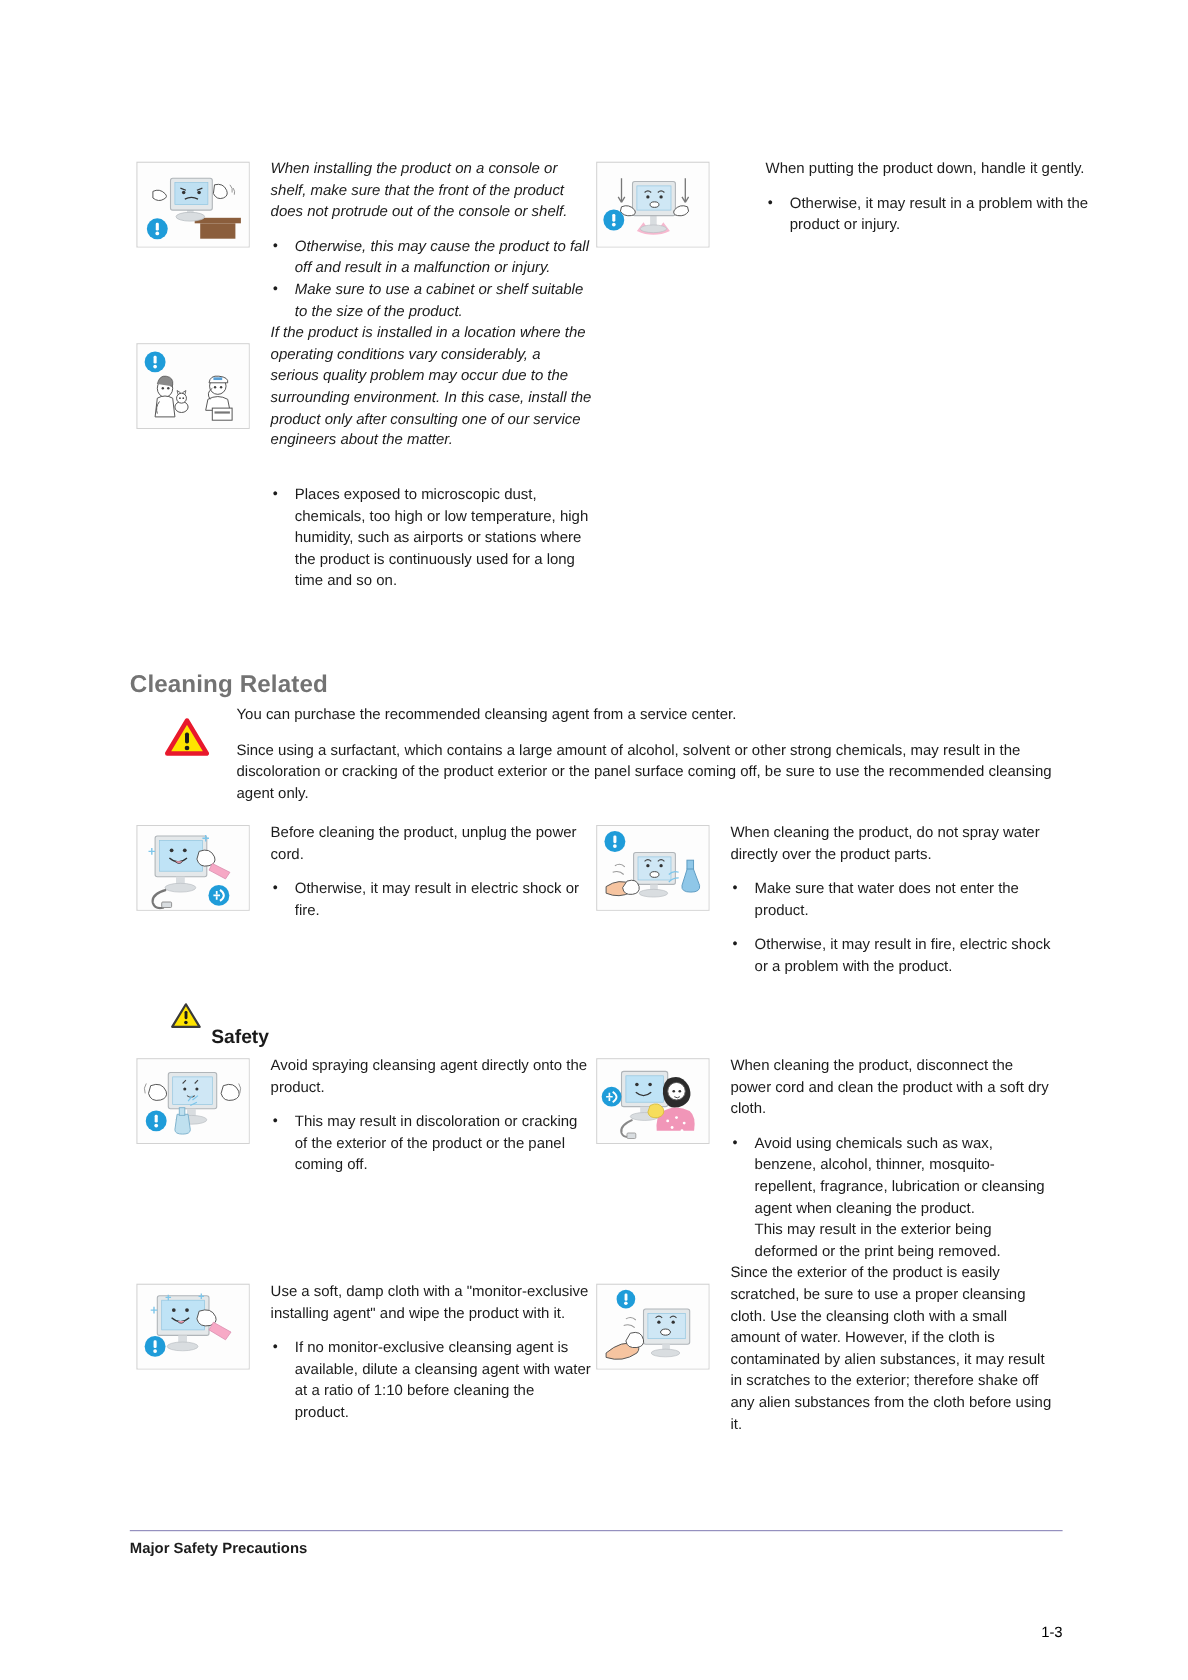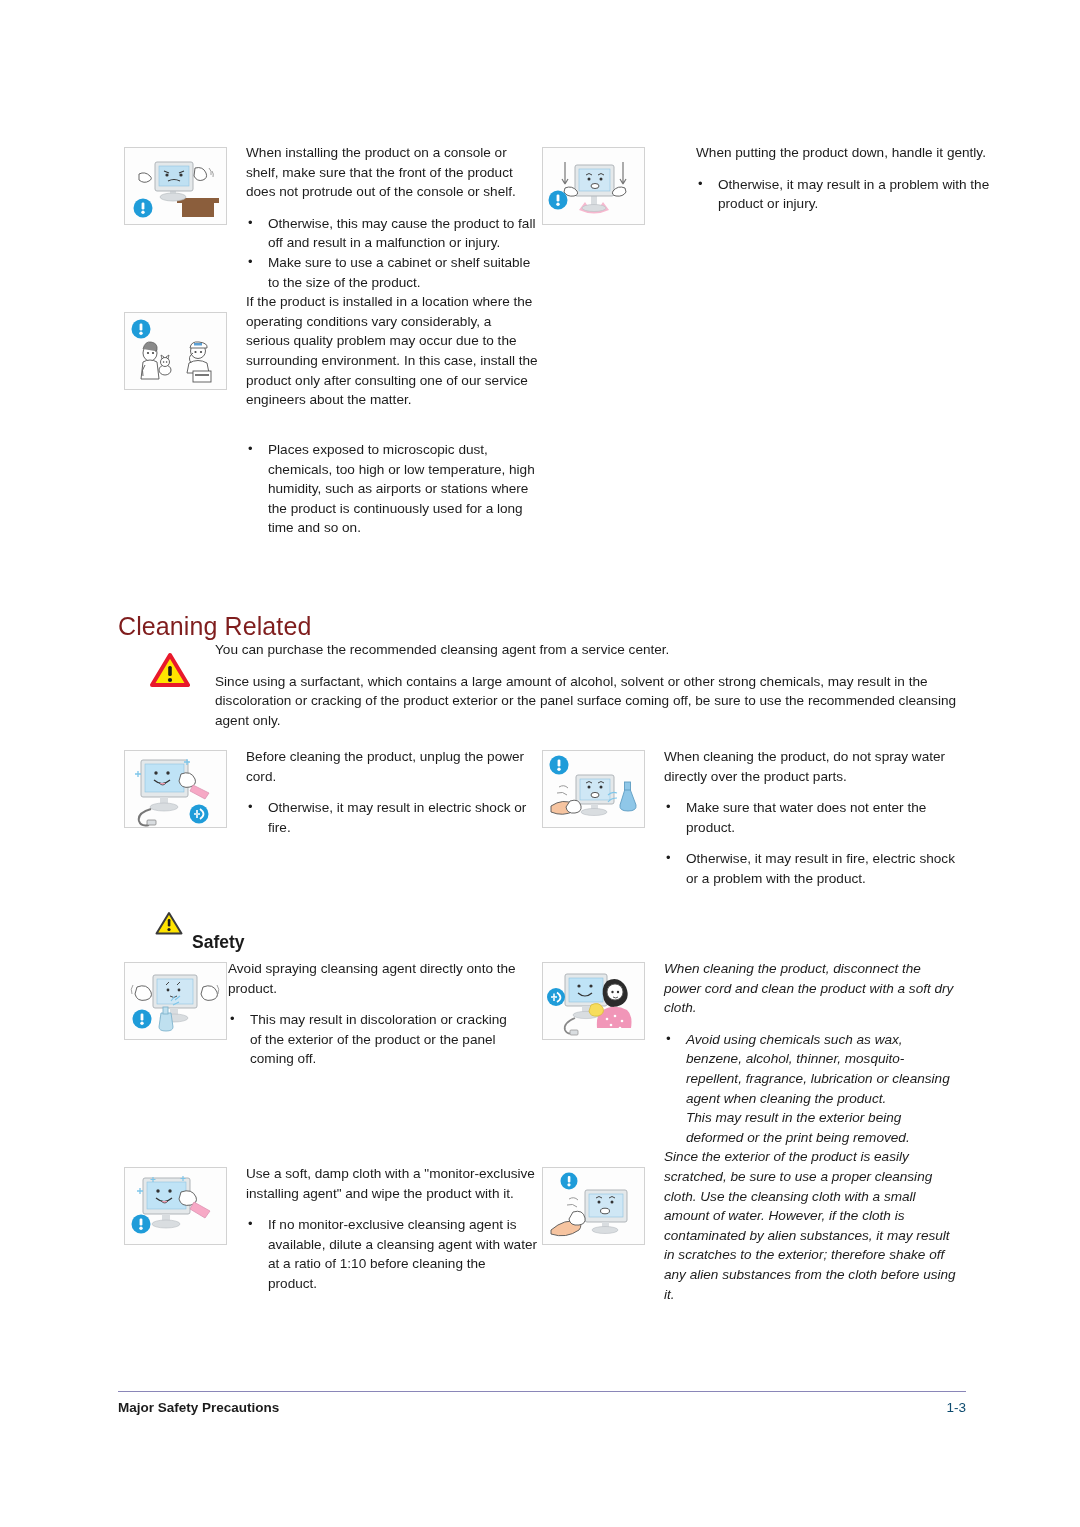--- a/index.html
+++ b/index.html
@@ -60,23 +60,23 @@
   }
   .sub {
     margin: 0;
     padding-left: 22px;
   }
   .flow { margin: 0; }
 
   
   .section-title {
     position: absolute;
-    font-size: 25px;
-    font-weight: normal;
-    color: #7f1d1d;
+    font-size: 22px;
+    font-weight: bold;
+    color: #737373;
     letter-spacing: 0.1px;
   }
   .caution-head {
     position: absolute;
     font-size: 17.5px;
     font-weight: bold;
     color: #1a1a1a;
   }
 
   
@@ -92,25 +92,25 @@
     position: absolute;
     left: 118px;
     top: 1400px;
     font-size: 13.5px;
     color: #1c1c1c;
     font-weight: bold;
   }
   .footer-right {
     position: absolute;
     left: 900px;
-    top: 1400px;
+    top: 1476px;
     width: 66px;
     text-align: right;
     font-size: 13.5px;
-    color: #0c4a6e;
+    color: #000000;
   }
 
   svg { display: block; }
 </style>
 </head>
 <body>
 
 <div class="page">
 
   <div class="thumb" style="left:124px; top:147px;">
@@ -134,21 +134,21 @@
       <path d="M14 26 q6 -3 11 2 q3 3 -1 5 q-5 3 -10 -1 z" fill="#fff" stroke="#555" stroke-width="0.9"></path>
       <path d="M70 20 q8 -2 11 5 q2 5 -3 7 q-6 2 -9 -4 z" fill="#fff" stroke="#555" stroke-width="0.9"></path>
       <path d="M84 20 q3 3 2 7 M87 23 q2 3 1 6" stroke="#888" stroke-width="0.8" fill="none"></path>
 
       <circle cx="18" cy="60" r="9.5" fill="#1f9cd9"></circle>
       <rect x="16.6" y="54.5" width="2.8" height="7" rx="1.2" fill="#fff"></rect>
       <circle cx="18" cy="64.2" r="1.7" fill="#fff"></circle>
     </svg>
   </div>
 
-  <div class="txtcol" style="left:246px; top:143px; width:292px;">
+  <div class="txtcol" style="left:246px; top:143px; width:292px;font-style:italic;">
     <p class="para">When installing the product on a console or shelf, make sure that the front of the product does not protrude out of the console or shelf.</p>
     <ul class="bullets">
       <li><span class="dot">•</span><span>Otherwise, this may cause the product to fall off and result in a malfunction or injury.</span></li>
       <li><span class="dot">•</span><span>Make sure to use a cabinet or shelf suitable to the size of the product.</span></li>
     </ul>
     <p class="flow">If the product is installed in a location where the operating conditions vary considerably, a serious quality problem may occur due to the surrounding environment. In this case, install the product only after consulting one of our service engineers about the matter.</p>
   </div>
 
   <div class="thumb" style="left:124px; top:312px;">
     <svg viewBox="0 0 103 78" width="103" height="78">
@@ -348,21 +348,21 @@
       <rect x="38" y="44" width="5" height="7" fill="#bfe0ef" stroke="#7fb3cd" stroke-width="0.9"></rect>
 
       <path d="M46 38 l4 -5 M50 37 l5 -4 M48 42 l6 -3" stroke="#7ec6ea" stroke-width="1.1" fill="none"></path>
 
       <circle cx="17" cy="56" r="9.5" fill="#1f9cd9"></circle>
       <rect x="15.6" y="50.5" width="2.8" height="7" rx="1.2" fill="#fff"></rect>
       <circle cx="17" cy="60.2" r="1.7" fill="#fff"></circle>
     </svg>
   </div>
 
-  <div class="txtcol" style="left:228px; top:959px; width:292px;">
+  <div class="txtcol" style="left:246px; top:959px; width:292px;">
     <p class="para">Avoid spraying cleansing agent directly onto the product.</p>
     <ul class="bullets">
       <li><span class="dot">•</span><span>This may result in discoloration or cracking of the exterior of the product or the panel coming off.</span></li>
     </ul>
   </div>
 
   <div class="thumb" style="left:542px; top:962px;">
     <svg viewBox="0 0 103 78" width="103" height="78">
       <rect x="0" y="0" width="103" height="78" fill="#fdfdfd"></rect>
 
@@ -392,21 +392,21 @@
       <circle cx="64" cy="56" r="1.3" fill="#fff"></circle>
       <circle cx="72" cy="53" r="1.3" fill="#fff"></circle>
       <circle cx="79" cy="58" r="1.3" fill="#fff"></circle>
       <circle cx="68" cy="62" r="1.3" fill="#fff"></circle>
       <circle cx="77" cy="65" r="1.3" fill="#fff"></circle>
 
       <path d="M48 42 q8 -4 12 3 q2 6 -5 8 q-8 1 -9 -5 z" fill="#f7dd5c" stroke="#d9bd3a" stroke-width="0.8"></path>
     </svg>
   </div>
 
-  <div class="txtcol" style="left:664px; top:959px; width:294px;font-style:italic;">
+  <div class="txtcol" style="left:664px; top:959px; width:294px;">
     <p class="para">When cleaning the product, disconnect the power cord and clean the product with a soft dry cloth.</p>
     <ul class="bullets">
       <li><span class="dot">•</span><span>Avoid using chemicals such as wax, benzene, alcohol, thinner, mosquito-repellent, fragrance, lubrication or cleansing agent when cleaning the product.</span></li>
     </ul>
     <p class="sub">This may result in the exterior being deformed or the print being removed.</p>
     <p class="flow">Since the exterior of the product is easily scratched, be sure to use a proper cleansing cloth. Use the cleansing cloth with a small amount of water. However, if the cloth is contaminated by alien substances, it may result in scratches to the exterior; therefore shake off any alien substances from the cloth before using it.</p>
   </div>
 
   <div class="thumb" style="left:124px; top:1167px;">
     <svg viewBox="0 0 103 78" width="103" height="78">

